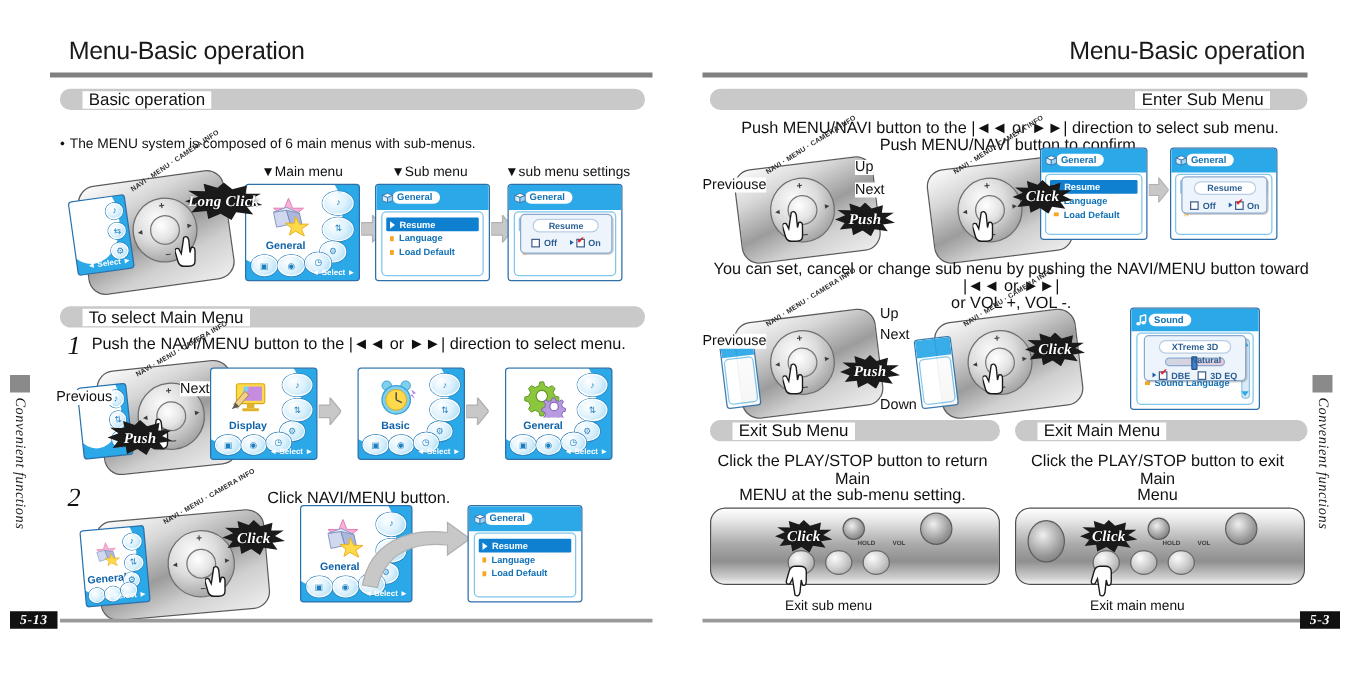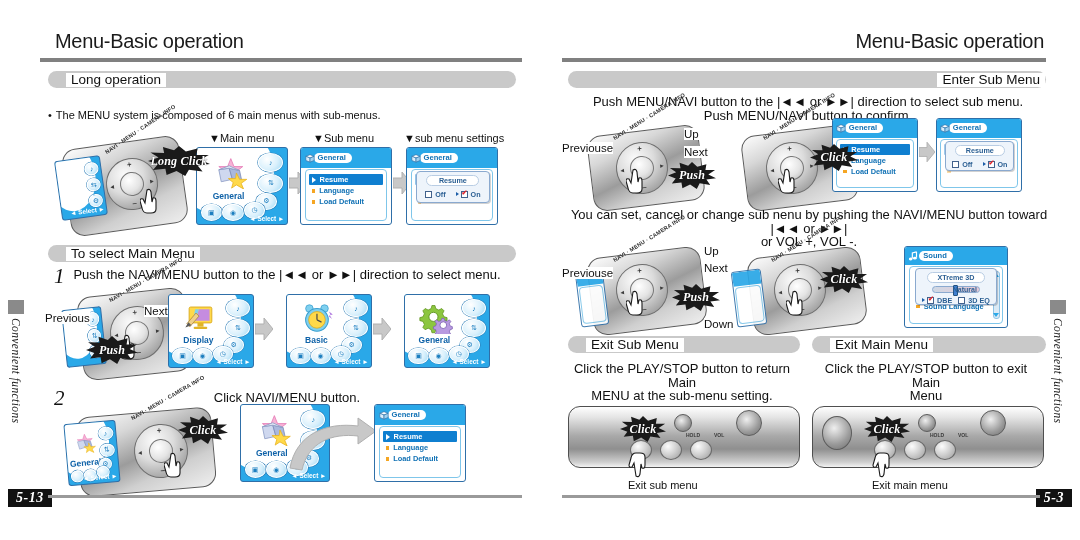--- a/index.html
+++ b/index.html
@@ -31,21 +31,21 @@
     position: absolute; height: 17px;
     background: #c9c9c9; border-radius: 9px;
     display: flex; align-items: center;
   }
   .sec-head .cap {
     background: #fff; font-size: 13.5px; color: #111;
     padding: 0 5px; white-space: nowrap; line-height: 14px;
   }
   .sec-head.left-cap .cap  { margin-left: 18px; }
   .sec-head.right-cap { justify-content: flex-end; }
-  .sec-head.right-cap .cap { margin-right: 1px; }
+  .sec-head.right-cap .cap { margin-right: 30px; }
 
   .body-text {
     position: absolute; font-size: 13px; color: #111; line-height: 13.6px;
     white-space: pre-line;
     text-align: center;
   }
   .bullet-line { position: absolute; font-size: 11px; color:#111; line-height: 13px; }
   .bullet-line::before { content: "\2022"; margin-right: 4px; }
 
   .step-num {
@@ -62,21 +62,21 @@
     position: absolute; width: 16px; background: #8a8a8a;
   }
   .side-tab-text {
     position: absolute; font-family: "Liberation Serif", serif;
     font-style: italic; font-size: 11.5px; color: #1a1a1a;
     writing-mode: vertical-rl; white-space: nowrap; letter-spacing: .4px;
   }
   .pagenum {
     position: absolute; background: #111; color: #fff;
     font-family: "Liberation Serif", serif; font-style: italic;
-    font-size: 14px; font-weight: 700;
+    font-size: 11px; font-weight: 700;
     padding: 1px 8px; letter-spacing: .5px;
   }
   .footer-rule { position: absolute; height: 3px; background: #9a9a9a; }
 
   
   .lcd {
     position: absolute; background: #2aa8e8;
     border: 1.3px solid #2f6fa8; border-radius: 3px; overflow: hidden;
   }
   
@@ -278,21 +278,21 @@
 <body>
 
 <div class="spread">
 
   <div class="page page-left">
 
     <div class="page-title" style="left:55px;">Menu-Basic operation</div>
     <div class="title-rule" style="left:40px; top:58px; width:482px;"></div>
 
     <div class="sec-head left-cap" style="left:48px; top:71px; width:468px;">
-      <span class="cap">Long operation</span>
+      <span class="cap">Basic operation</span>
     </div>
 
     <div class="bullet-line" style="left:48px; top:109px;">The MENU system is composed of 6 main menus with sub-menus.</div>
 
     <div class="caption" style="left:209px; top:132px;">▼Main menu</div>
     <div class="caption" style="left:313px; top:132px;">▼Sub menu</div>
     <div class="caption" style="left:404px; top:132px;">▼sub menu settings</div>
 
     <div class="device" style="left:62px; top:136px; width:128px; height:100px;">
       <div class="dev-body" style="left:4px; top:6px; width:118px; height:88px; transform:rotate(-8deg);"></div>

